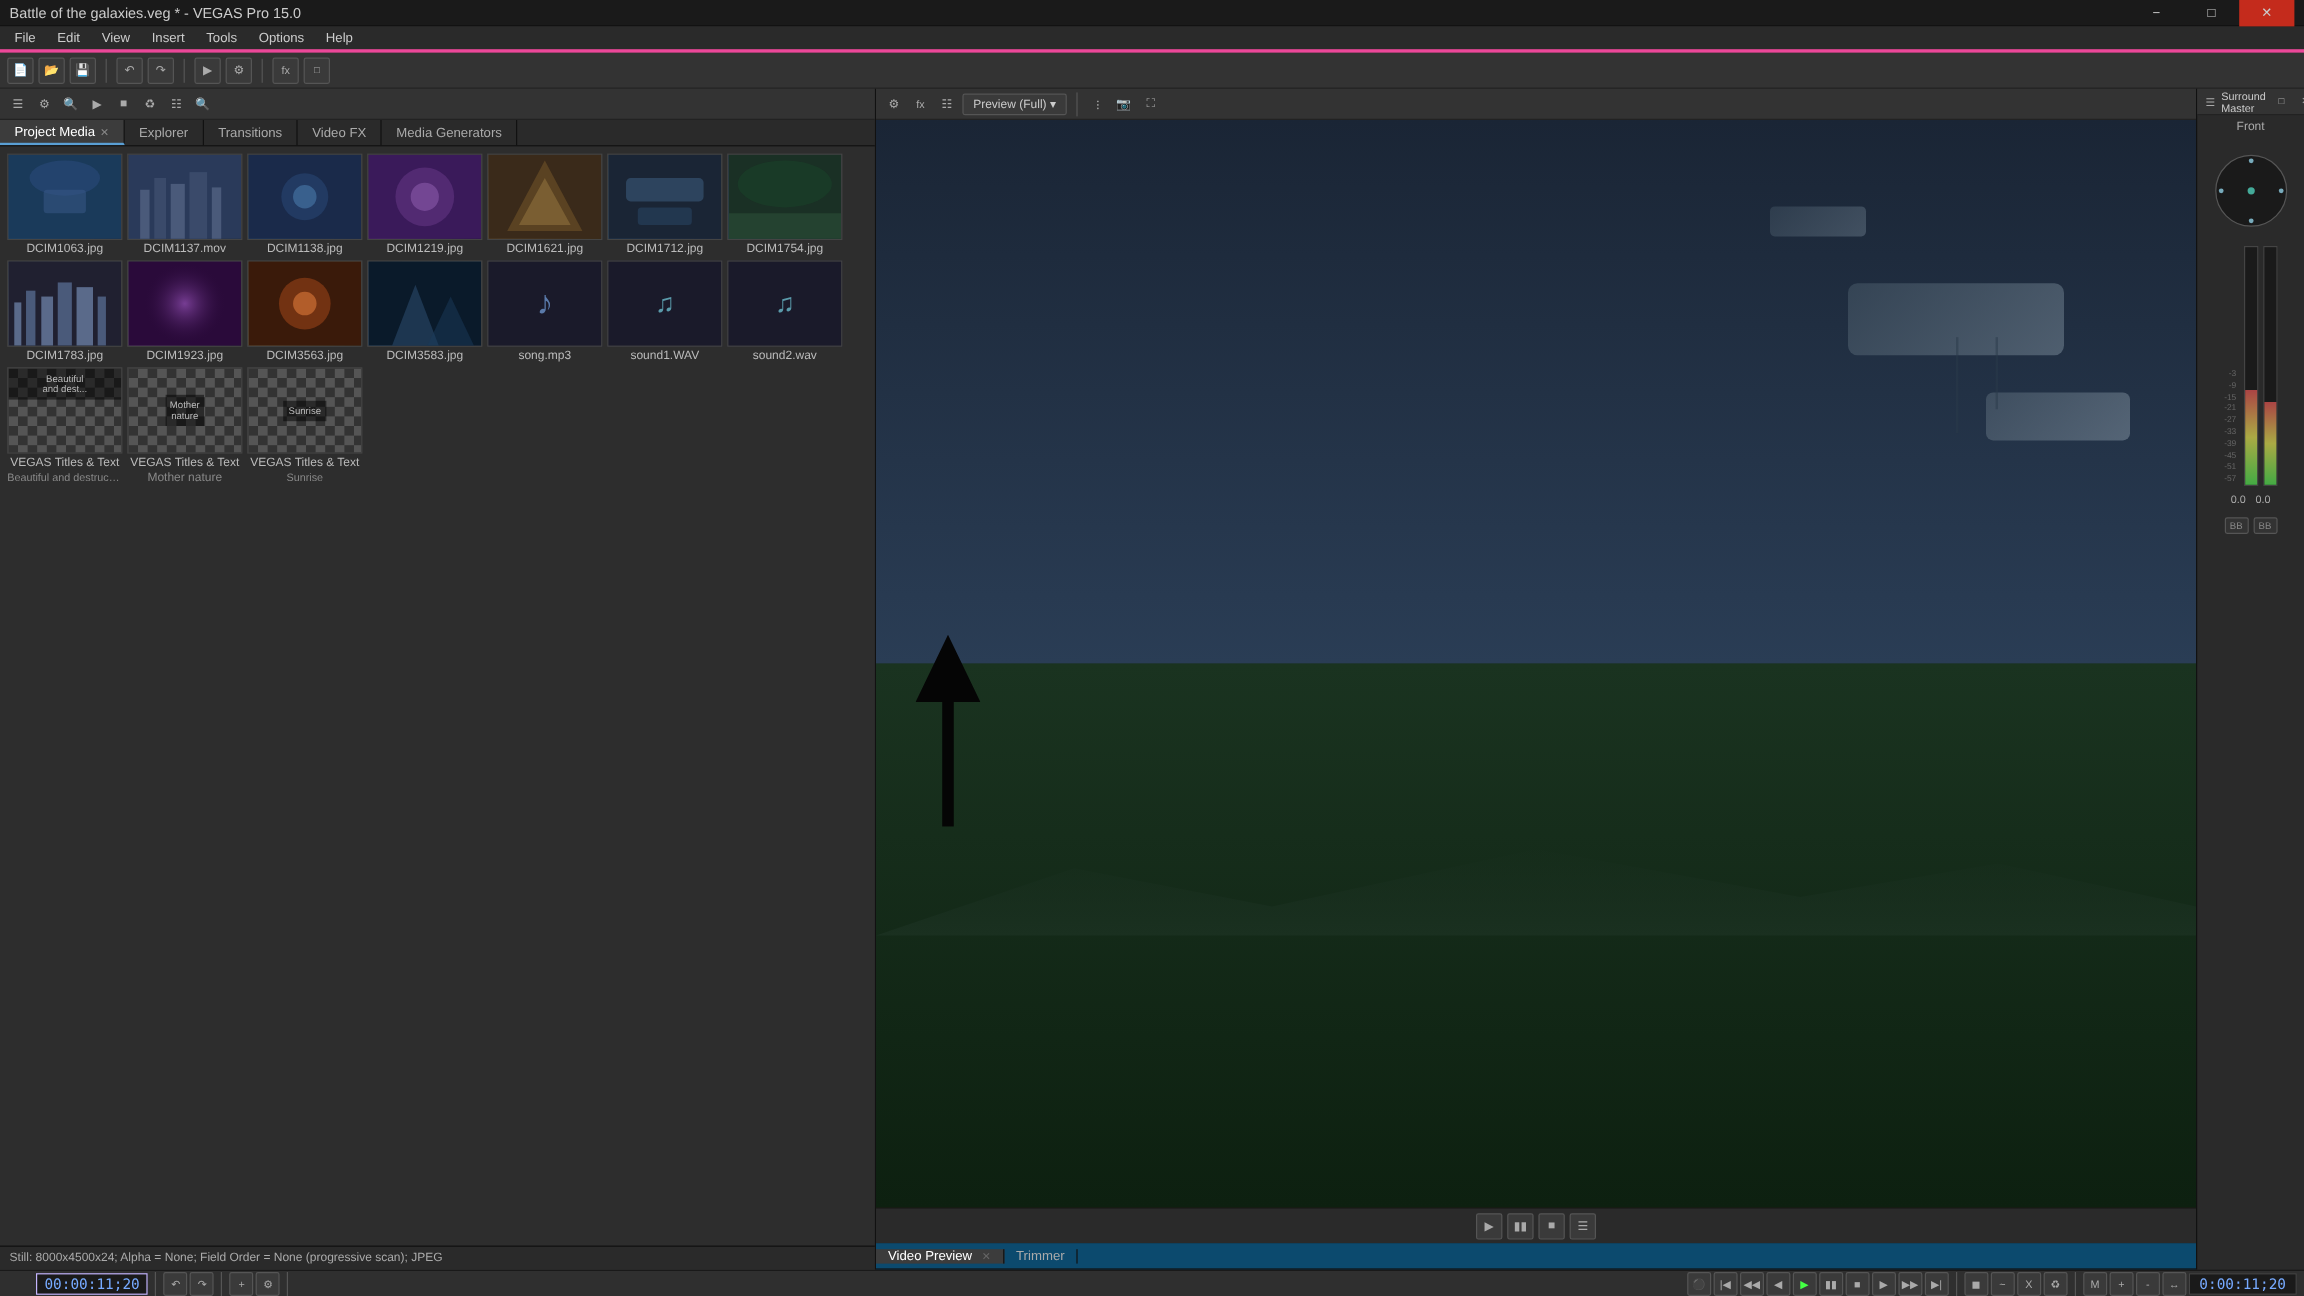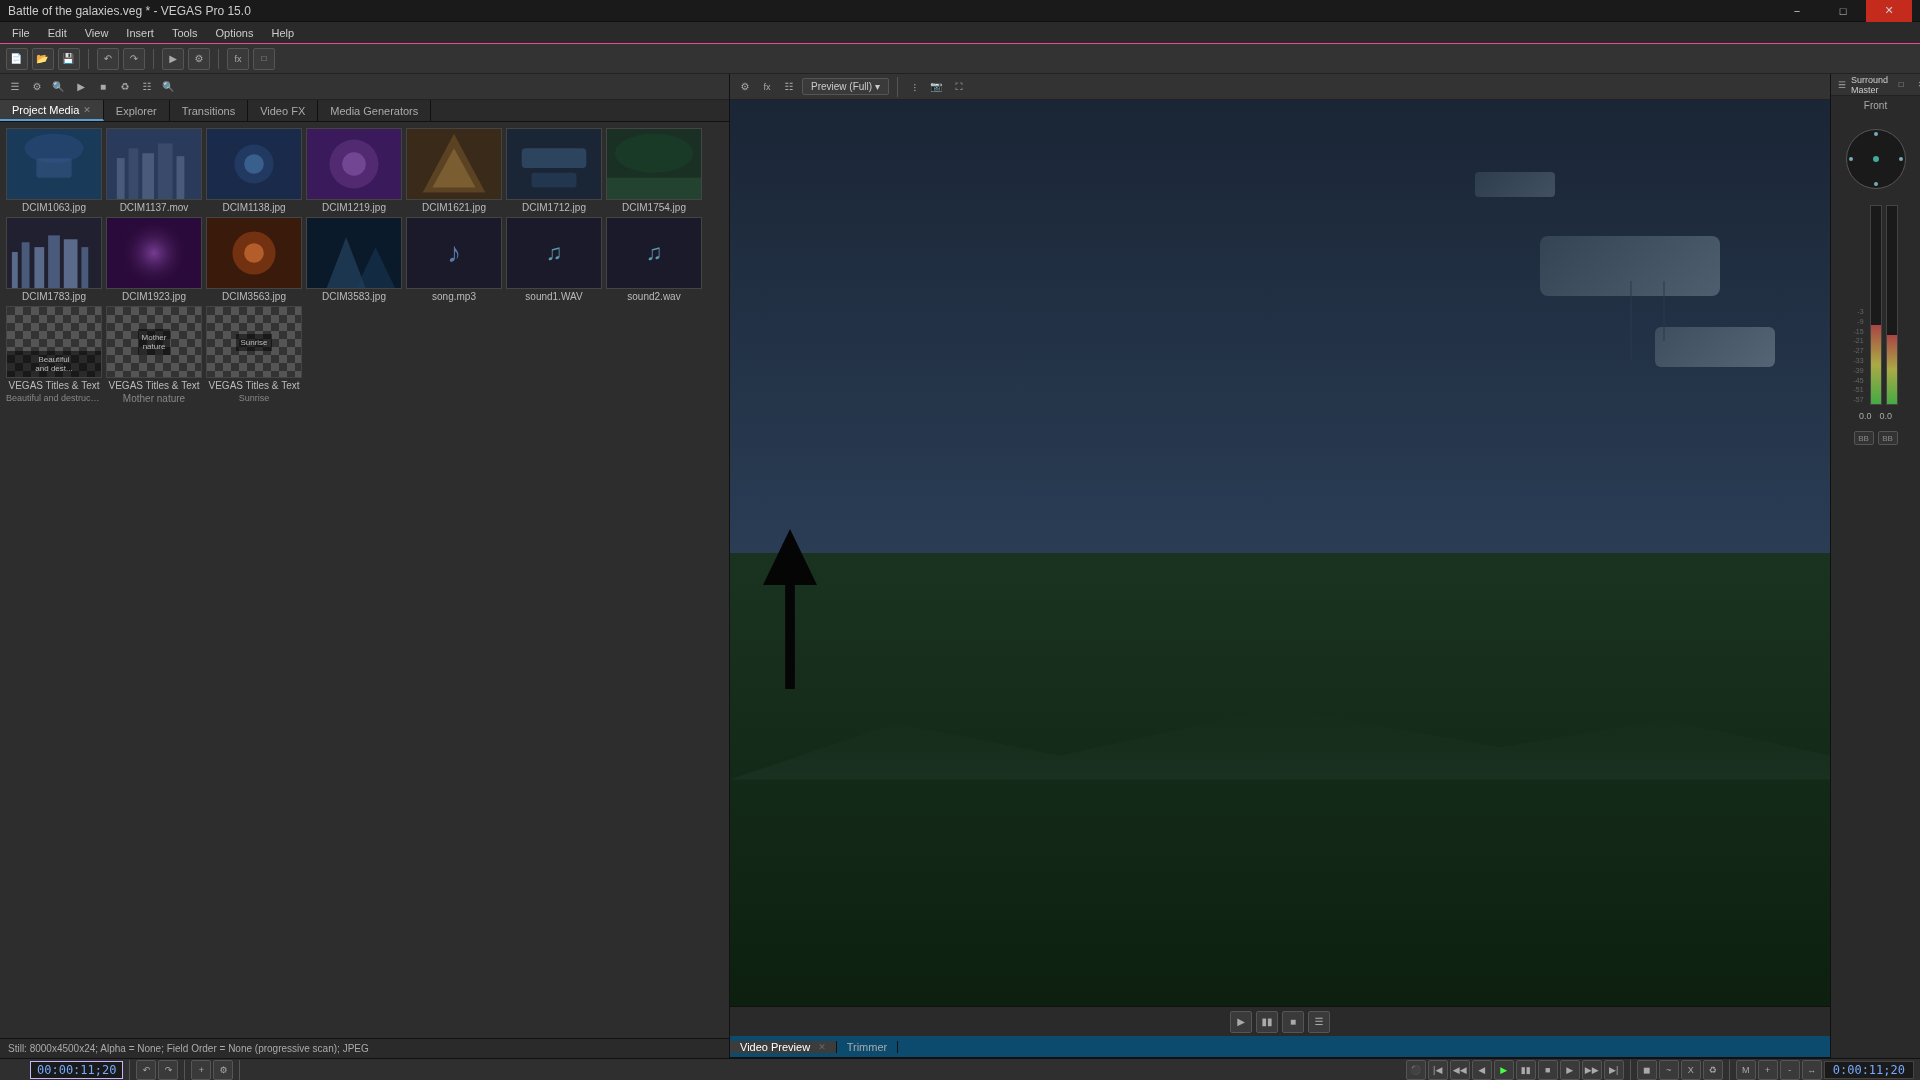--- a/index.html
+++ b/index.html
@@ -26,21 +26,21 @@
       border-bottom: 1px solid #111;
     }
 
     
     #menu-bar {
       height: 22px;
       background: #2a2a2a;
       display: flex;
       align-items: center;
       padding: 0 4px;
-      border-bottom: 1px solid #ec4899;
+      border-bottom: 3px solid #ec4899;
       gap: 2px;
     }
     .menu-item {
       padding: 2px 8px;
       cursor: pointer;
       color: #ccc;
       font-size: 11px;
     }
 
     
@@ -597,21 +597,21 @@
           </div>
           <div class="media-label">sound1.WAV</div>
         </div>
         <div class="media-item">
           <div class="media-thumb" style="background:#1a1a2a; display:flex; align-items:center; justify-content:center;">
             <div style="color:#5a9aaa; font-size:22px;">♫</div>
           </div>
           <div class="media-label">sound2.wav</div>
         </div>
         <div class="media-item">
-          <div class="media-thumb thumb-checker" style="display:flex; flex-direction:column; align-items:center; justify-content:flex-end; background: repeating-conic-gradient(#555 0% 25%, #333 0% 50%) 0 0 / 16px 16px;">
+          <div class="media-thumb thumb-checker" style="display:flex; flex-direction:column; align-items:center; justify-content:flex-start; background: repeating-conic-gradient(#555 0% 25%, #333 0% 50%) 0 0 / 16px 16px;">
             <div style="font-size:8px; color:#bbb; text-align:center; padding:4px; background:rgba(0,0,0,0.5); width:100%; text-align:center;">Beautiful<br>and dest...</div>
           </div>
           <div class="media-label">VEGAS Titles &amp; Text</div>
           <div class="media-label" style="font-size:9px; color:#888;">Beautiful and destructive</div>
         </div>
         <div class="media-item">
           <div class="media-thumb thumb-checker" style="background: repeating-conic-gradient(#555 0% 25%, #333 0% 50%) 0 0 / 16px 16px; display:flex; align-items:center; justify-content:center;">
             <div style="font-size:8px; color:#bbb; text-align:center; padding:4px; background:rgba(0,0,0,0.5);">Mother<br>nature</div>
           </div>
           <div class="media-label">VEGAS Titles &amp; Text</div>

